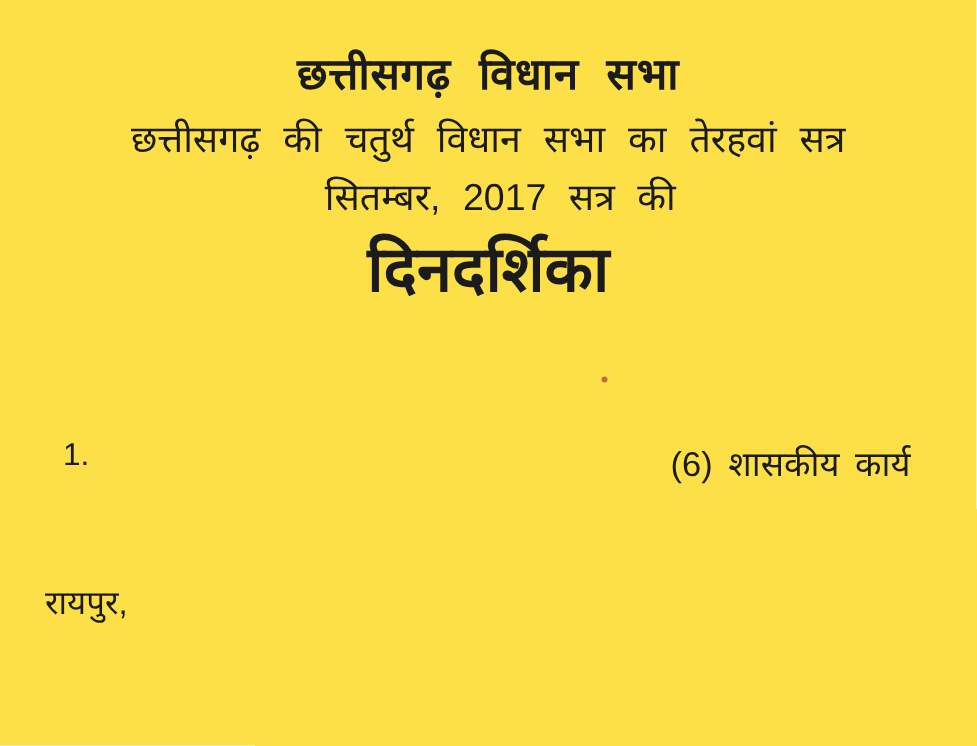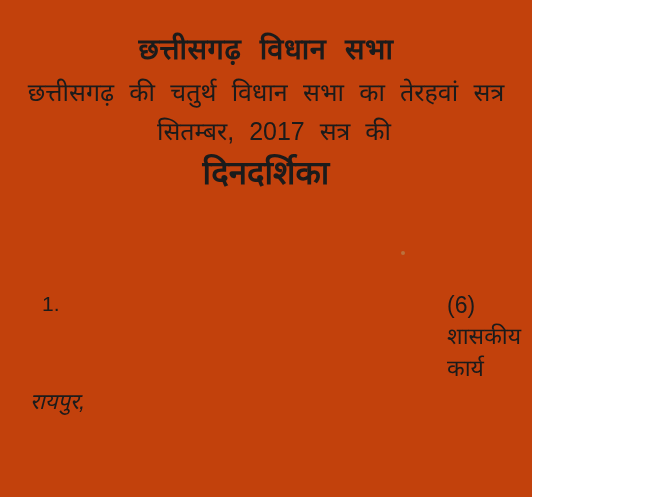--- a/index.html
+++ b/index.html
@@ -2,23 +2,23 @@
 <html lang="hi"><head>
 <meta charset="utf-8">
 <style>
   html, body {
     margin: 0;
     padding: 0;
     background: #ffffff;
   }
   .page {
     position: relative;
-    width: 532px;
+    width: 651px;
     height: 497px;
-    background: #c2410c;
+    background: #fde047;
     overflow: hidden;
     font-family: "Liberation Sans", "DejaVu Sans", sans-serif;
     color: #1b1b1b;
   }
   .center-line {
     position: absolute;
     left: 0;
     right: 0;
     text-align: center;
     white-space: nowrap;
@@ -39,21 +39,21 @@
   }
   .session-line {
     top: 113px;
     font-size: 25px;
     font-weight: 500;
     word-spacing: 8px;
     margin-left: 16px;
   }
   .calendar-heading {
     top: 149px;
-    font-size: 33px;
+    font-size: 42px;
     font-weight: 600;
   }
   .month-heading {
     top: 211px;
     font-size: 25px;
     font-weight: 700;
     word-spacing: 2px;
   }
   .schedule-row {
     position: absolute;
@@ -80,21 +80,20 @@
   }
   .footer {
     position: absolute;
     top: 387px;
     left: 30px;
     right: 58px;
     display: flex;
     justify-content: space-between;
     font-size: 22px;
     line-height: 29px;
-    font-style: italic;
   }
   .footer-left {
     text-align: left;
     word-spacing: 4px;
   }
   .footer-right {
     text-align: center;
     word-spacing: 6px;
   }
   .scan-dot {

